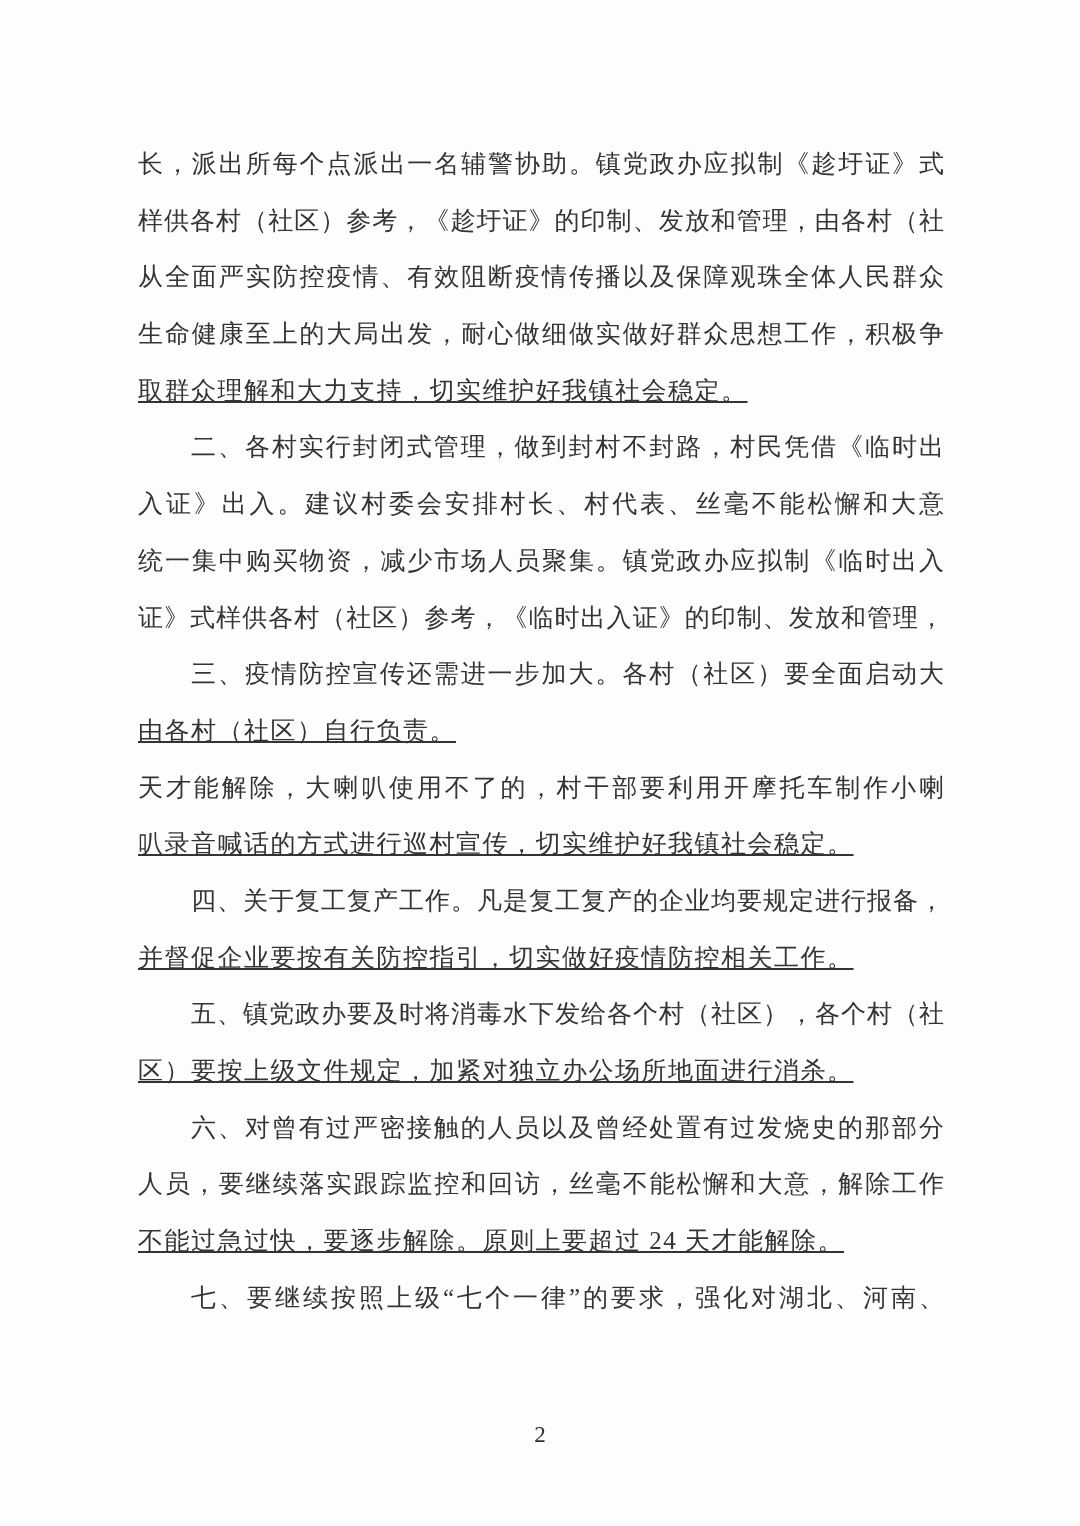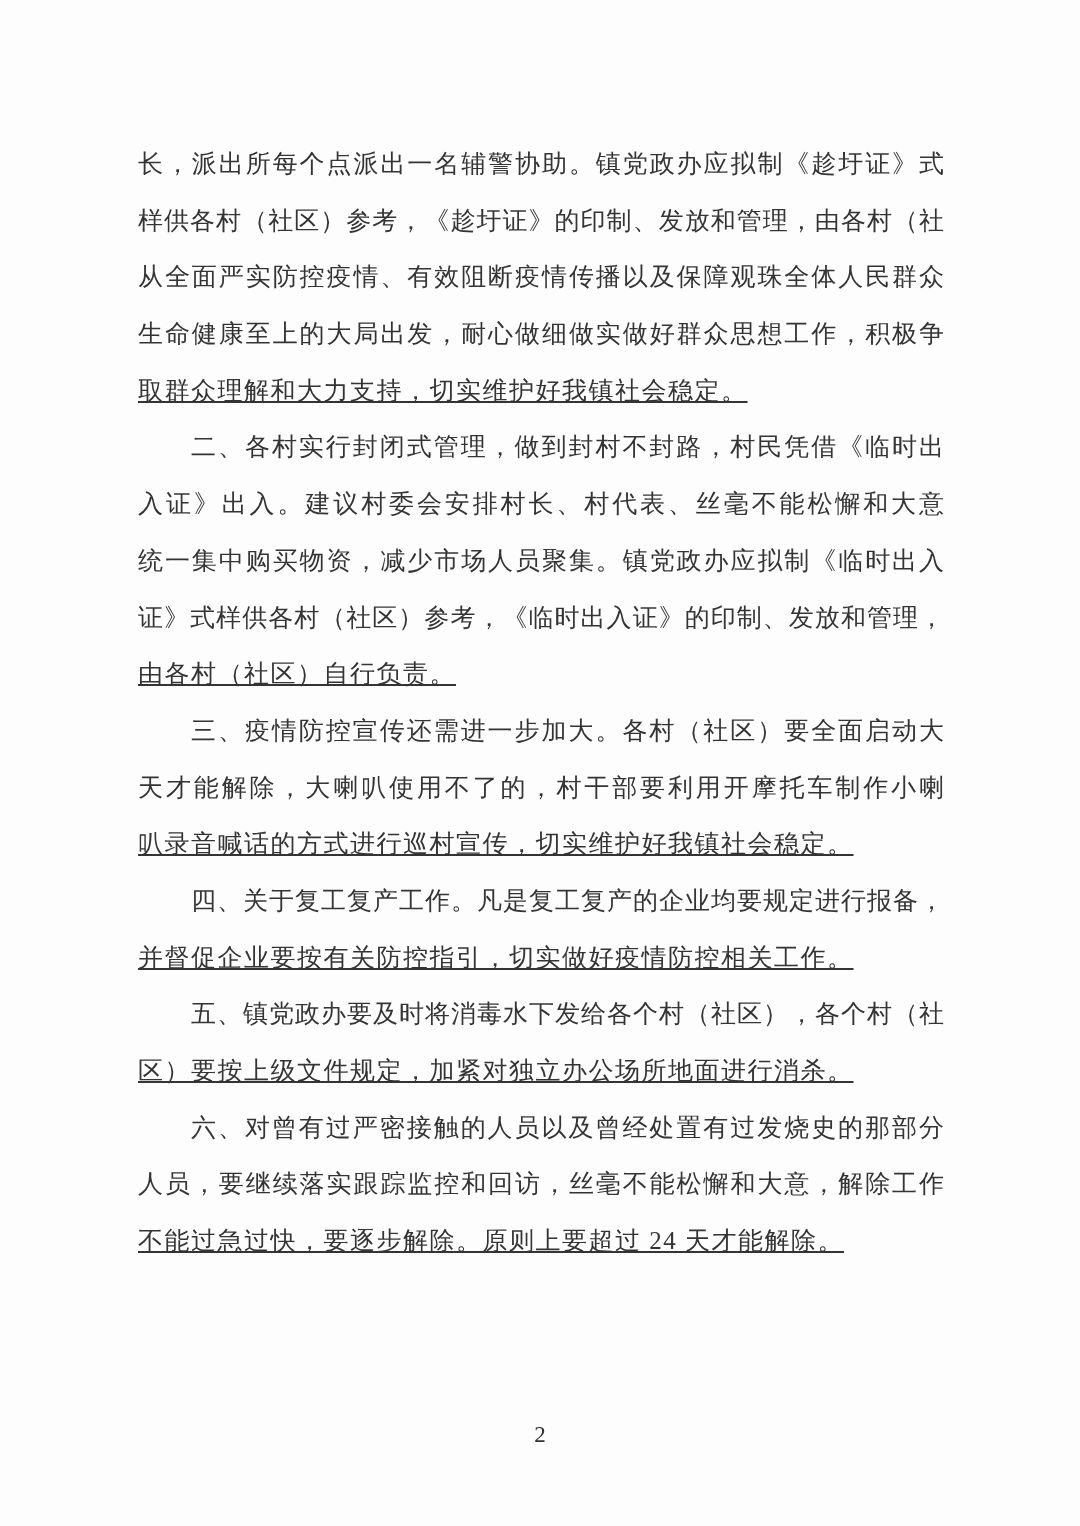--- a/index.html
+++ b/index.html
@@ -61,26 +61,27 @@
   <div class="textblock">
       <div class="line">长，派出所每个点派出一名辅警协助。镇党政办应拟制《趁圩证》式</div>
       <div class="line">样供各村（社区）参考，《趁圩证》的印制、发放和管理，由各村（社</div>
       <div class="line">从全面严实防控疫情、有效阻断疫情传播以及保障观珠全体人民群众</div>
       <div class="line">生命健康至上的大局出发，耐心做细做实做好群众思想工作，积极争</div>
       <div class="line para-end">取群众理解和大力支持，切实维护好我镇社会稳定。</div>
       <div class="line indent">二、各村实行封闭式管理，做到封村不封路，村民凭借《临时出</div>
       <div class="line">入证》出入。建议村委会安排村长、村代表、丝毫不能松懈和大意</div>
       <div class="line">统一集中购买物资，减少市场人员聚集。镇党政办应拟制《临时出入</div>
       <div class="line">证》式样供各村（社区）参考，《临时出入证》的印制、发放和管理，</div>
+      <div class="line indent">三、疫情防控宣传还需进一步加大。各村（社区）要全面启动大</div>
       <div class="line para-end">由各村（社区）自行负责。</div>
-      <div class="line indent">三、疫情防控宣传还需进一步加大。各村（社区）要全面启动大</div>
       <div class="line">天才能解除，大喇叭使用不了的，村干部要利用开摩托车制作小喇</div>
       <div class="line para-end">叭录音喊话的方式进行巡村宣传，切实维护好我镇社会稳定。</div>
       <div class="line indent">四、关于复工复产工作。凡是复工复产的企业均要规定进行报备，</div>
       <div class="line para-end">并督促企业要按有关防控指引，切实做好疫情防控相关工作。</div>
       <div class="line indent">五、镇党政办要及时将消毒水下发给各个村（社区），各个村（社</div>
       <div class="line para-end">区）要按上级文件规定，加紧对独立办公场所地面进行消杀。</div>
       <div class="line indent">六、对曾有过严密接触的人员以及曾经处置有过发烧史的那部分</div>
       <div class="line">人员，要继续落实跟踪监控和回访，丝毫不能松懈和大意，解除工作</div>
       <div class="line para-end">不能过急过快，要逐步解除。原则上要超过 24 天才能解除。</div>
+      <div class="line indent">七、要继续按照上级“七个一律”的要求，强化对湖北、河南、</div>
     </div>
   <div class="pagenum">2</div>
 </div>
 
 </body></html>

